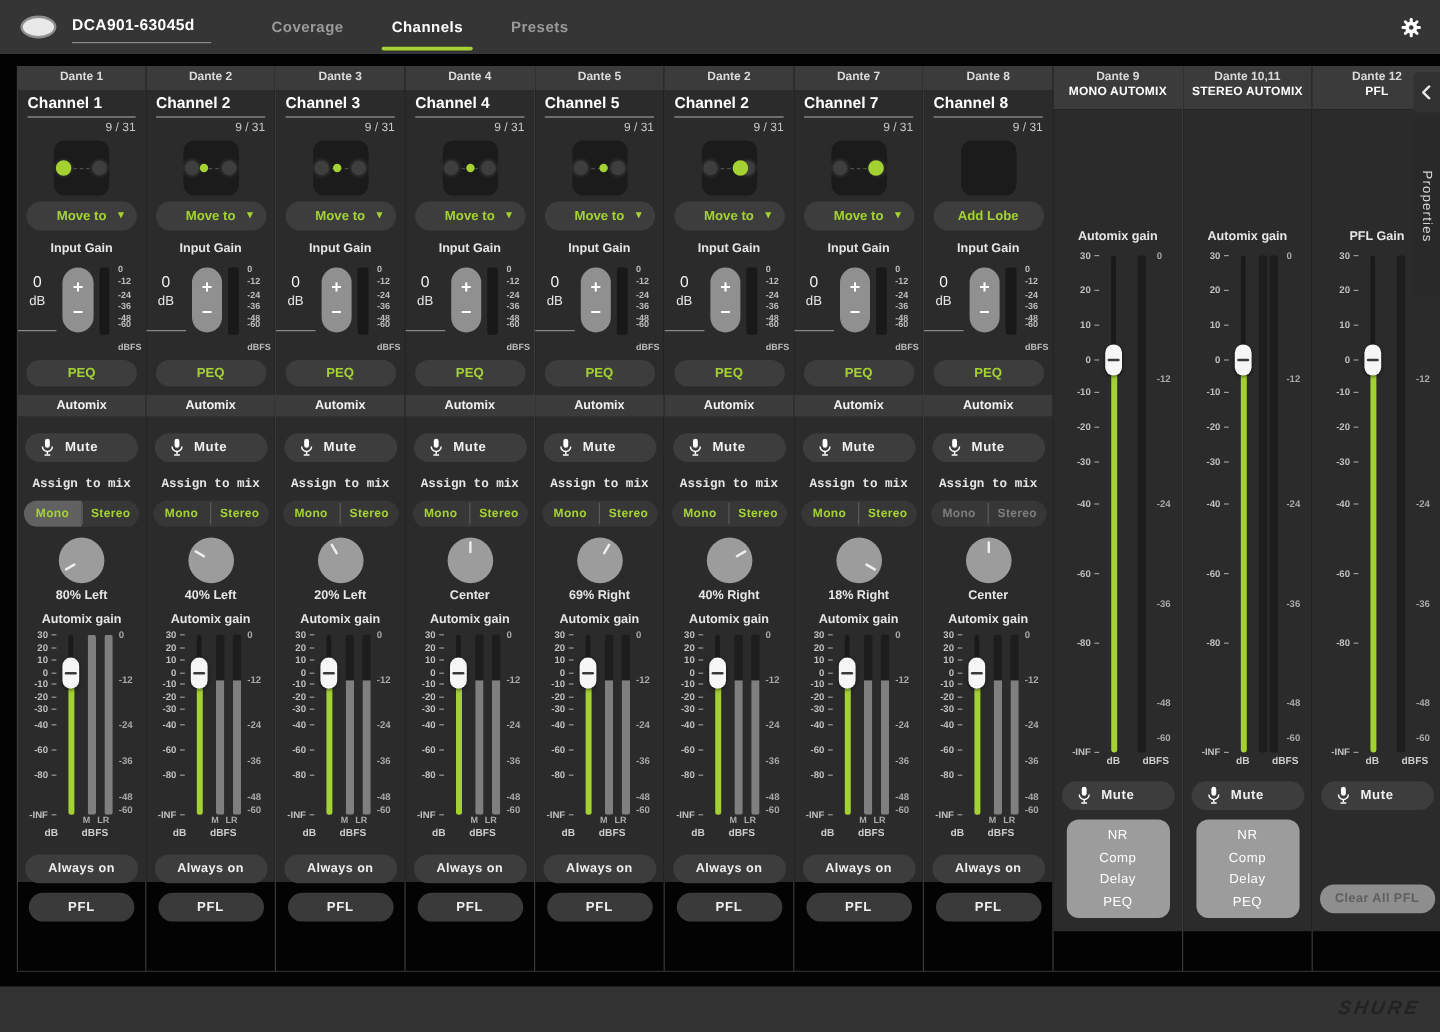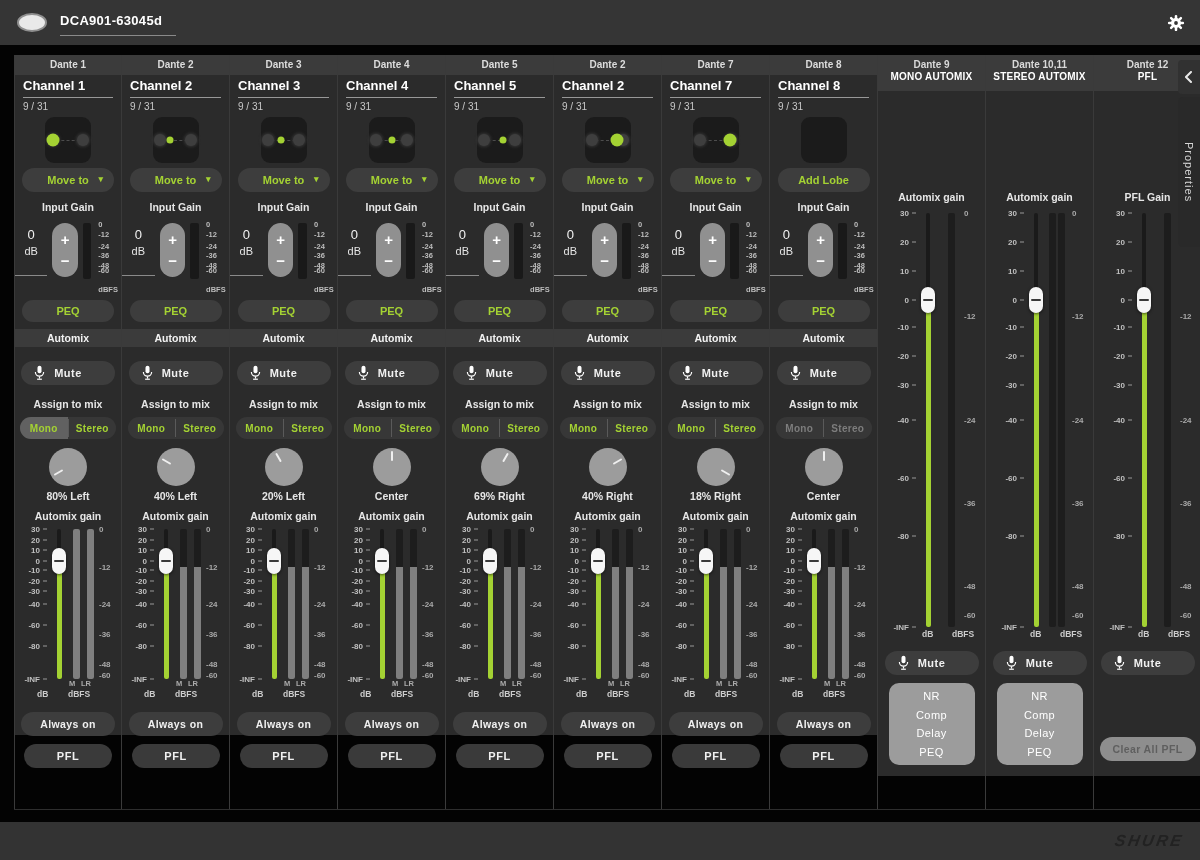--- a/index.html
+++ b/index.html
@@ -30,21 +30,21 @@
   .s-head .h2 { font-size:10px; font-weight:bold; color:#fff; margin-top:1px; letter-spacing:.2px; }
 
   .s-body { background:#2b2b2b; }
   .channel .s-body { height:660px; }
   .output .s-body { height:686px; }
   .channel .s-foot { height:75px; }
   .output .s-foot { height:33px; }
 
   .ch-title { margin:3px 8px 0; text-align:left; font-size:13px; font-weight:bold; color:#fff;
               padding-bottom:4px; border-bottom:1px solid #989898; height:20px; }
-  .ch-count { margin:3px 8px 0; text-align:left; font-size:10px; color:#c8c8c8; height:13px; }
+  .ch-count { margin:3px 8px 0; text-align:right; font-size:10px; color:#c8c8c8; height:13px; }
 
   .lobe-tile { width:46px; height:46px; margin:3px auto 2px; background:#1b1b1b; border-radius:9px; position:relative; }
   .lobe-line { position:absolute; left:13%; right:13%; top:50%; border-top:1px dashed #4d4d4d; }
   .endpoint { position:absolute; width:12px; height:12px; border-radius:50%; background:#3e3e3e;
               top:50%; transform:translate(-50%,-50%); box-shadow:0 0 3px 1px #363636; }
   .endpoint.l { left:17%; } .endpoint.r { left:83%; }
   .lobe-dot { position:absolute; top:50%; transform:translate(-50%,-50%); background:#a4d233; border-radius:50%; }
   .lobe-dot.large { width:13px; height:13px; }
   .lobe-dot.small { width:7px; height:7px; }
 
@@ -65,21 +65,21 @@
   .mini-scale-wrap { width:26px; }
   .input-scale { position:relative; height:52px; margin-top:5px; }
   .input-scale span { position:absolute; left:2px; transform:translateY(-50%); font-size:7.5px; font-weight:bold; color:#bdbdbd; white-space:nowrap; }
   .dbfs-cap { margin-top:10px; font-size:7.5px; font-weight:bold; color:#bdbdbd; padding-left:2px; }
 
   .btn-peq { width:92px; height:22px; margin:2px auto 7px; border-radius:11px; color:#a4d233; font-size:11px; }
   .amx-head { height:18px; line-height:18px; background:#3b3b3b; text-align:center; font-size:10.5px; font-weight:bold; color:#f2f2f2; }
 
   .btn-mute { width:94px; height:24px; margin:14px auto 0; position:relative; font-size:11px; letter-spacing:.5px; }
   .btn-mute .mic { position:absolute; left:13px; top:4px; }
-  .lbl-assign { margin-top:13px; height:13px; }
+  .lbl-assign { margin-top:13px; height:13px;font-family:Liberation Mono, monospace; }
 
   .toggle { width:96px; height:22px; margin:6px auto 0; background:#373737; border-radius:11px; display:flex; overflow:hidden; }
   .toggle .half { flex:1; background:none; color:#a4d233; font-size:10px; font-weight:bold; letter-spacing:.3px; }
   .toggle .tdiv { width:1px; background:#5a5a5a; margin:2px 0; }
   .toggle .half.sel { background:#616161; }
   .toggle.disabled .half { color:#7d7d7d; }
 
   .knob { width:38px; height:38px; margin:9px auto 0; background:#9c9c9c; border-radius:50%; position:relative; }
   .knob-ind { position:absolute; inset:0; }
   .knob-ind .tick { position:absolute; top:3px; left:50%; margin-left:-1px; width:2px; height:10px; background:#efefef; border-radius:1px; }
@@ -150,20 +150,25 @@
   .bottombar { height:38px; background:#333333; position:relative; }
   .brand { position:absolute; right:16px; top:10px; font-size:16px; font-weight:bold; font-style:italic;
            color:#222222; letter-spacing:2.5px; transform:skewX(-10deg); }
 </style>
 </head>
 <body>
 
 <div class="topbar">
   <div class="device-icon"></div>
   <div class="device-name">DCA901-63045d</div>
+  <div class="tabs">
+    <button class="tab">Coverage</button>
+    <button class="tab active">Channels</button>
+    <button class="tab">Presets</button>
+  </div>
   <button class="gear-btn">
     <svg width="18" height="18" viewBox="0 0 20 20" fill="#ffffff">
       <rect x="8.6" y="1" width="2.8" height="18" rx="1.3"></rect>
       <rect x="8.6" y="1" width="2.8" height="18" rx="1.3" transform="rotate(45 10 10)"></rect>
       <rect x="8.6" y="1" width="2.8" height="18" rx="1.3" transform="rotate(90 10 10)"></rect>
       <rect x="8.6" y="1" width="2.8" height="18" rx="1.3" transform="rotate(135 10 10)"></rect>
       <circle cx="10" cy="10" r="5.6"></circle>
       <circle cx="10" cy="10" r="2.1" fill="#353535"></circle>
     </svg>
   </button>

